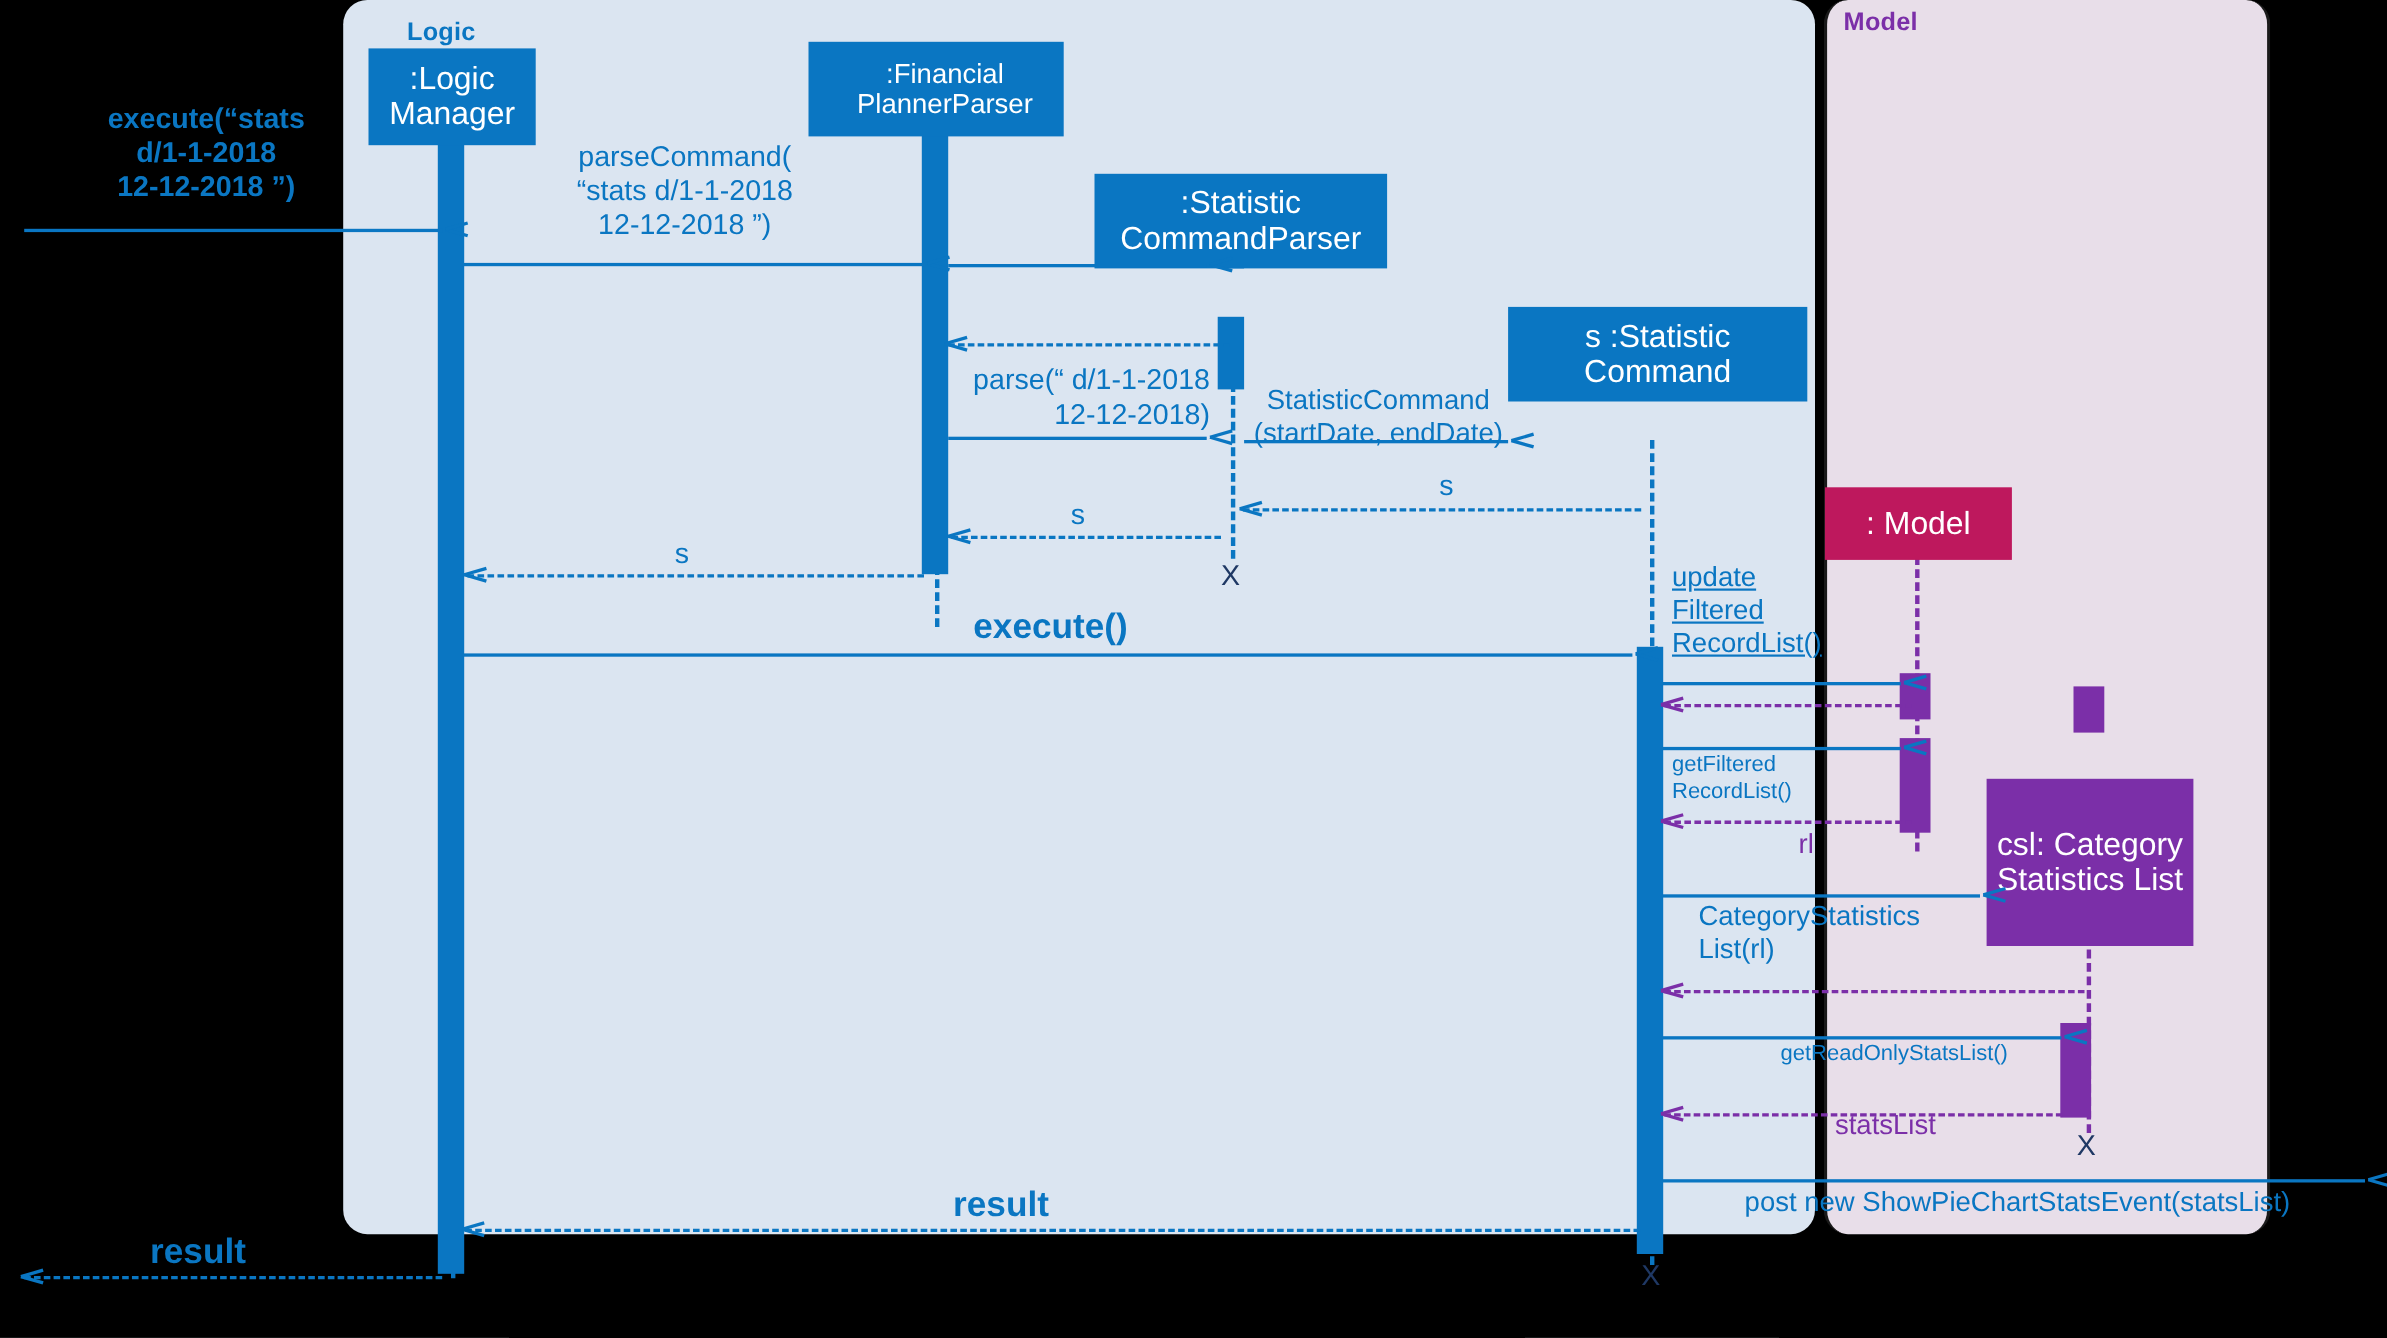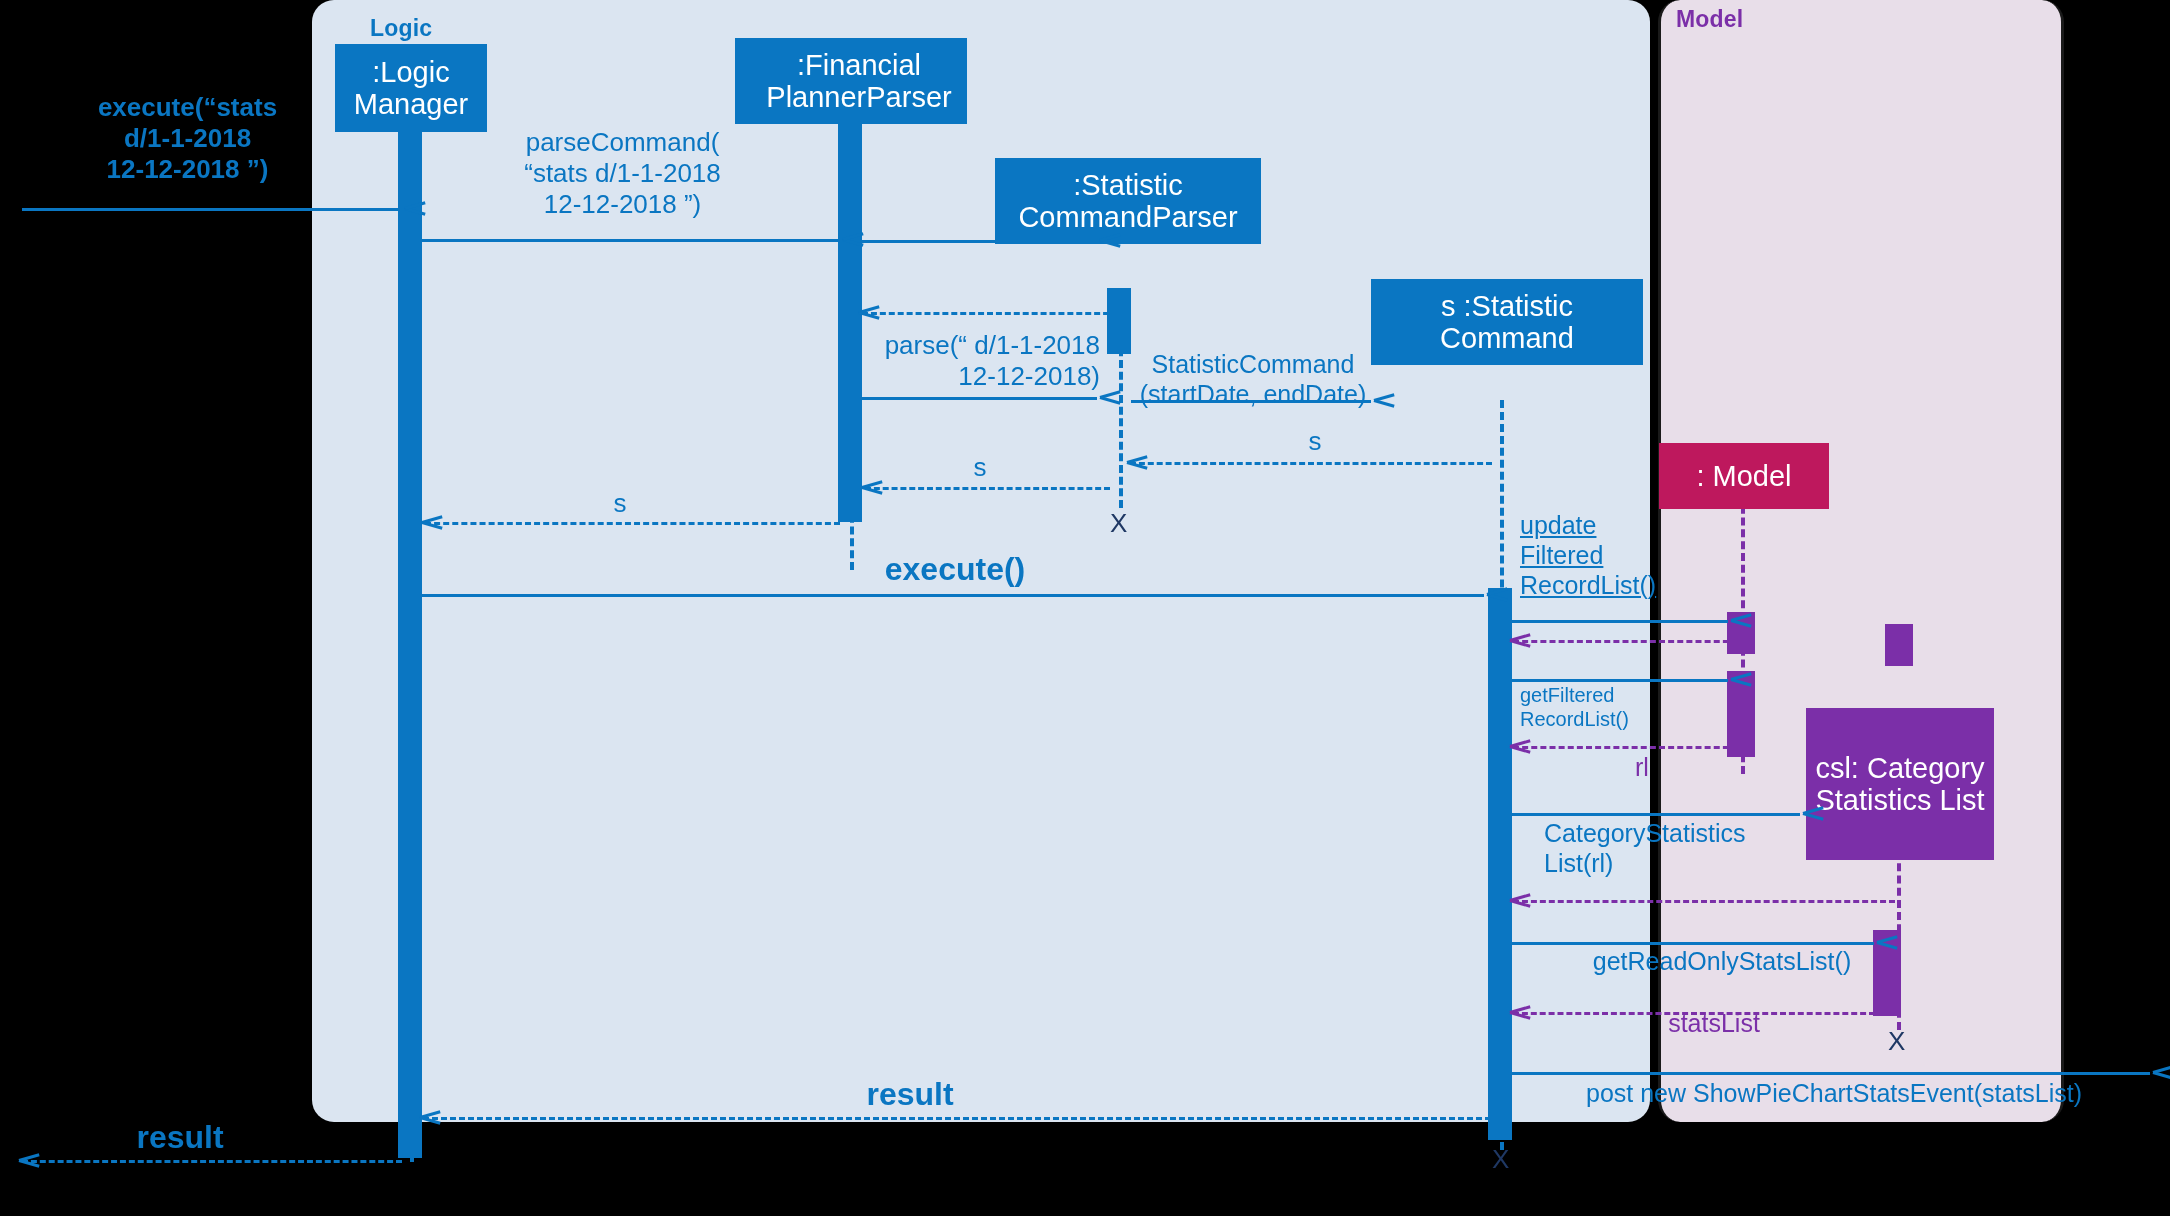--- a/index.html
+++ b/index.html
@@ -69,21 +69,21 @@
   <div class="activation" style="left:1727px;top:671px;width:28px;height:86px;background:#7B2FA8;"></div>
   <div class="activation" style="left:1873px;top:930px;width:28px;height:86px;background:#7B2FA8;"></div>
   <div class="activation" style="left:1885px;top:624px;width:28px;height:42px;background:#7B2FA8;"></div>
   <div class="activation" style="left:1873px;top:786px;width:28px;height:60px;background:#7B2FA8;"></div>
 
   <div class="actor" style="left:335px;top:44px;width:152px;height:88px;background:#0A76C2;font-size:29px;">
     <span>:Logic
 Manager</span>
   </div>
 
-  <div class="actor" style="left:735px;top:38px;width:232px;height:86px;background:#0A76C2;font-size:29px;padding-left:16px;">
+  <div class="actor" style="left:735px;top:38px;width:232px;height:86px;background:#0A76C2;font-size:25px;padding-left:16px;">
     <span>:Financial
 PlannerParser</span>
   </div>
 
   <div class="actor" style="left:995px;top:158px;width:266px;height:86px;background:#0A76C2;font-size:29px;">
     <span>:Statistic
 CommandParser</span>
   </div>
 
   <div class="actor" style="left:1371px;top:279px;width:272px;height:86px;background:#0A76C2;font-size:29px;">
@@ -201,21 +201,21 @@
 
   <div class="msg dashed to-left lbl-purple" style="left:1513px;top:900px;width:382px;">
       <i class="shaft"></i>
       <i class="head"></i>
     </div>
 
   <div class="msg solid to-right lbl-blue" style="left:1510px;top:942px;width:364px;">
       <i class="shaft"></i>
       <i class="head"></i>
     </div>
-  <div class="label lbl-blue" style="left:1582px;top:946px;width:280px;text-align:center;font-size:25px;">getReadOnlyStatsList()</div>
+  <div class="label lbl-blue" style="left:1582px;top:946px;width:280px;text-align:center;font-size:20px;">getReadOnlyStatsList()</div>
 
   <div class="msg dashed to-left lbl-purple" style="left:1513px;top:1012px;width:362px;">
       <i class="shaft"></i>
       <i class="head"></i>
     </div>
   <div class="label lbl-purple" style="left:1624px;top:1008px;width:180px;text-align:center;font-size:25px;">statsList</div>
 
   <div class="msg solid to-right lbl-blue" style="left:1510px;top:1072px;width:640px;">
       <i class="shaft"></i>
       <i class="head"></i>

